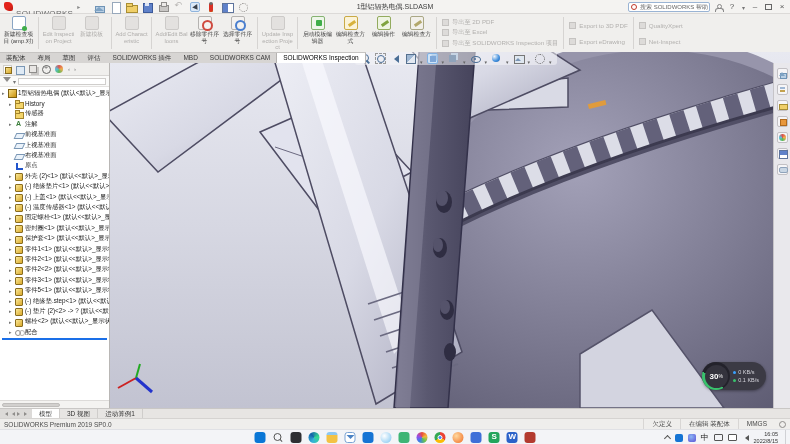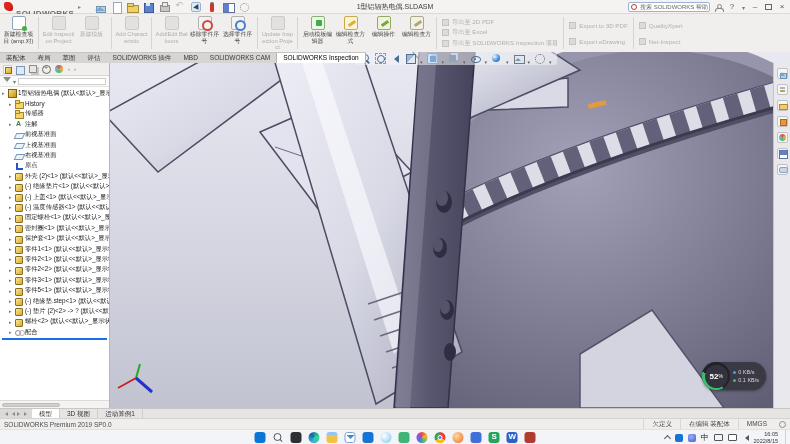--- a/index.html
+++ b/index.html
@@ -3,21 +3,21 @@
 <meta charset="utf-8">
 <style>
   html,body{margin:0;padding:0;width:790px;height:444px;overflow:hidden;
     font-family:"Liberation Sans","DejaVu Sans",sans-serif;background:#f0efed;position:relative;}
   *{box-sizing:border-box;}
   
   #titlebar{position:absolute;top:0;left:0;width:790px;height:14px;background:#f4f3f1;
     border-bottom:1px solid #dcdad8;display:flex;align-items:center;font-size:7px;color:#555;}
   .logo{display:flex;align-items:center;margin-left:4px;}
   .logo-mark{width:9px;height:9px;background:linear-gradient(135deg,#e2231a 55%,#b51c14);border-radius:2px 5px 2px 5px;margin-right:3px;}
-  .logo-text{font-weight:bold;font-size:8px;color:#6b6b6b;letter-spacing:.3px;margin-top:13px;}
+  .logo-text{font-weight:normal;font-size:8px;color:#6b6b6b;letter-spacing:.3px;margin-top:13px;}
   .logo-caret{margin:0 6px 0 4px;color:#888;font-size:6px;}
   #qa-bar{display:flex;gap:6px;align-items:center;margin-left:8px;}
   .qa{width:10px;height:10px;position:relative;display:inline-block;}
   .qa::before,.qa::after{content:"";position:absolute;}
   .qa-home::before{left:1px;top:4px;width:8px;height:5px;background:#b9cfe4;border:1px solid #6f93b5;}
   .qa-home::after{left:0;top:0;border:5px solid transparent;border-bottom:4px solid #7fa3c4;}
   .qa-new::before{left:2px;top:0;width:7px;height:10px;background:#fff;border:1px solid #97a8bb;}
   .qa-open::before{left:0;top:3px;width:10px;height:6px;background:#f0cf68;border:1px solid #a98e33;}
   .qa-open::after{left:0;top:1px;width:5px;height:2px;background:#f0cf68;border:1px solid #a98e33;}
   .qa-save::before{left:1px;top:1px;width:8px;height:8px;background:#5f81c9;border:1px solid #3c5a9a;}
@@ -434,21 +434,21 @@
       <span class="hcaret"></span>
     </div>
   <svg id="triad" width="42" height="38" viewBox="0 0 42 38">
     <line x1="22" y1="18" x2="4" y2="28" stroke="#cc2222" stroke-width="2"></line>
     <line x1="22" y1="18" x2="26" y2="4" stroke="#22aa22" stroke-width="2"></line>
     <line x1="22" y1="18" x2="38" y2="32" stroke="#2233cc" stroke-width="3"></line>
   </svg>
   <div id="gauge">
     <div id="gauge-ring">
       <span id="gauge-pct">
-          <span>52</span>
+          <span>30</span>
           <small>%</small>
         </span>
     </div>
     <div id="gauge-rows" style="display:flex;flex-direction:column;justify-content:center;gap:1px;padding-left:3px;">
         <div class="grow">
           <span class="gdot" style="background: rgb(58, 160, 255);"></span>
           <span class="">0 KB/s</span>
         </div>
         <div class="grow">
           <span class="gdot" style="background: rgb(57, 194, 109);"></span>

